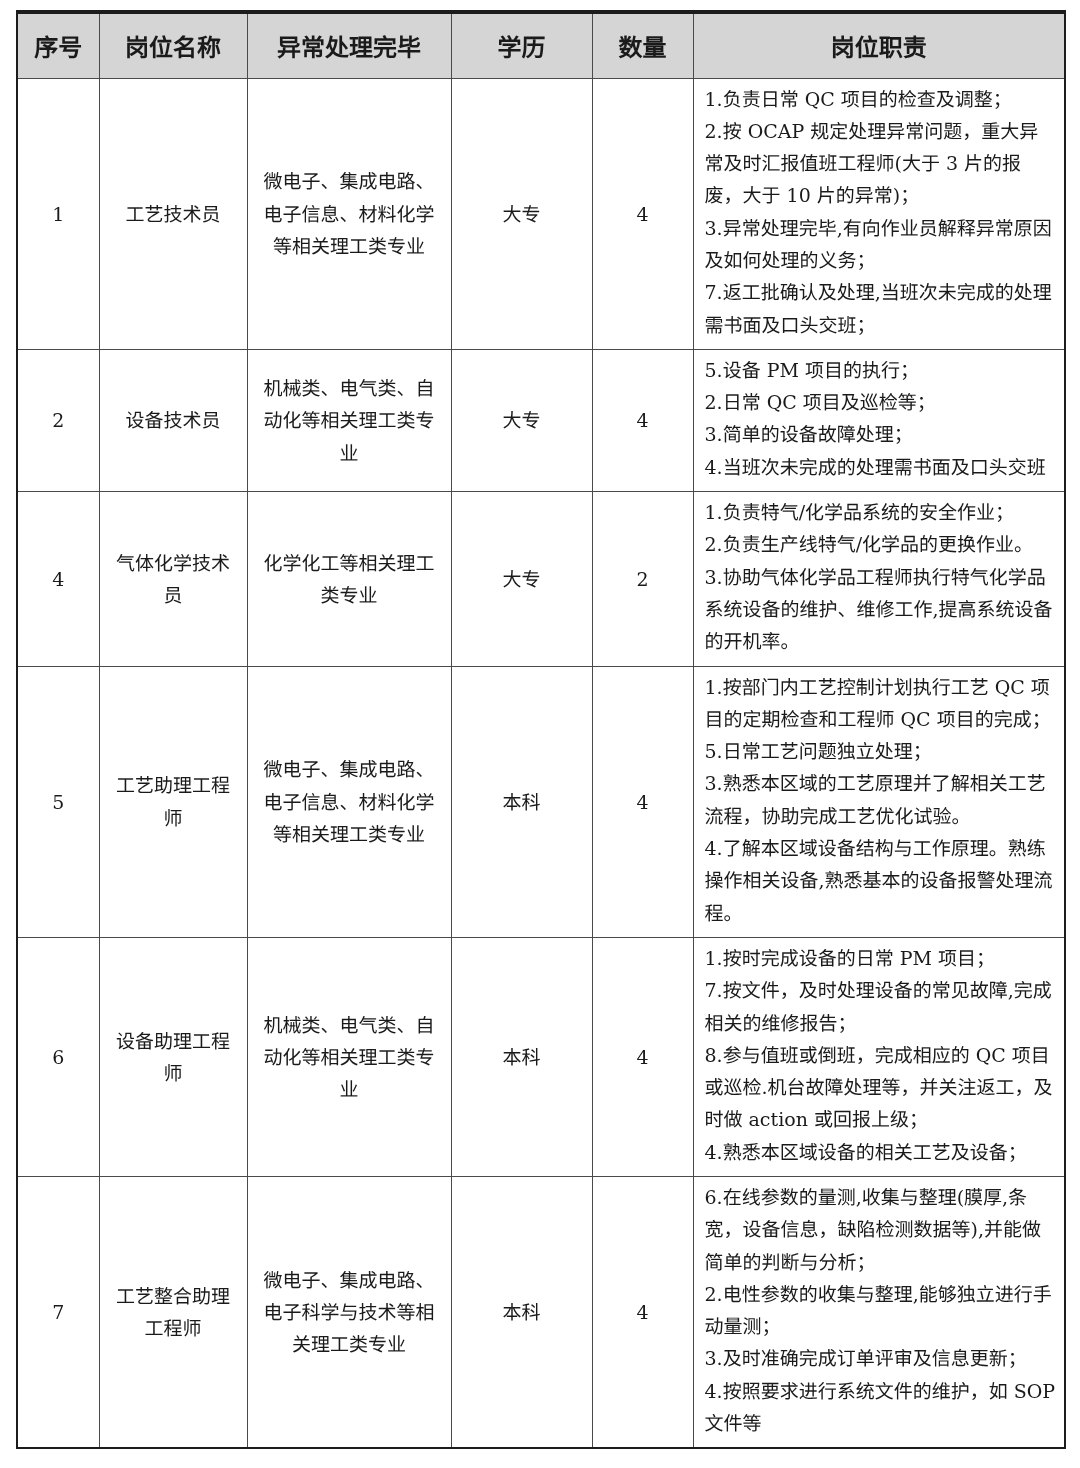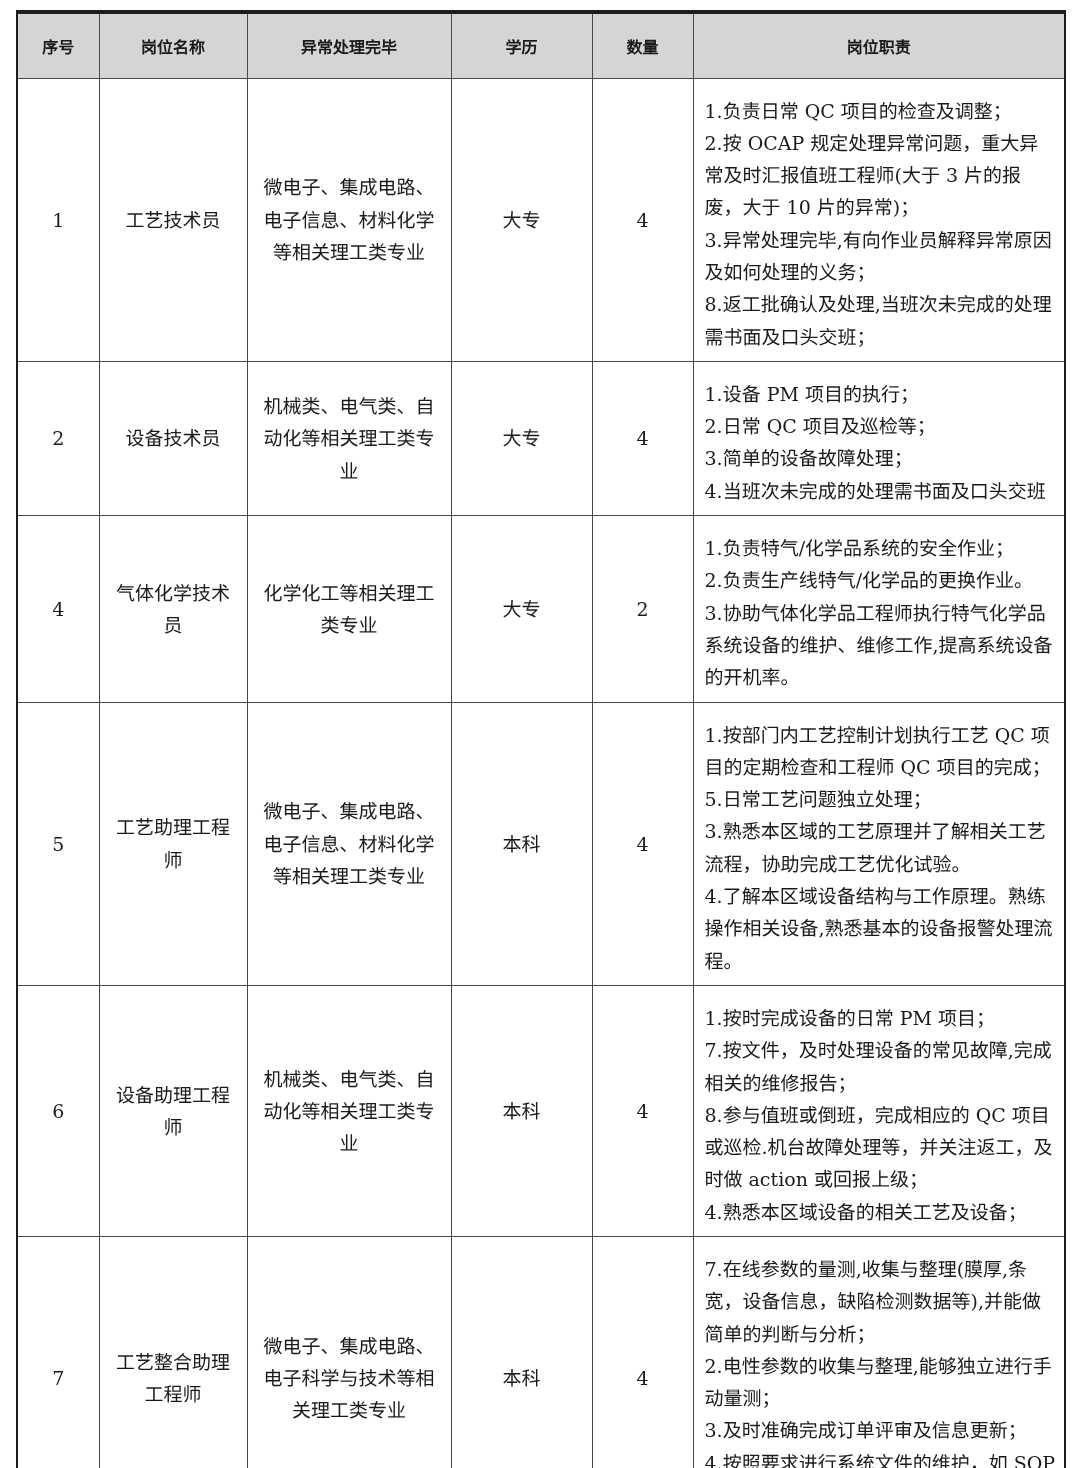--- a/index.html
+++ b/index.html
@@ -25,21 +25,21 @@
   }
   table.jobs th, table.jobs td {
     border: 1px solid #4a4a4a;
     box-sizing: border-box;
     vertical-align: middle;
   }
   thead th {
     background: #d5d5d5;
     font-family: "DejaVu Sans", "Liberation Sans", sans-serif;
     font-weight: bold;
-    font-size: 16px;
+    font-size: 24px;
     height: 66px;
     text-align: center;
     padding: 4px 6px;
   }
   tbody td {
     background: #ffffff;
     font-family: "DejaVu Serif", "Liberation Serif", serif;
     font-size: 19px;
     line-height: 1.7;
     padding: 8px 0;
@@ -48,21 +48,21 @@
     text-align: center;
   }
   td.c-title, td.c-major {
     text-align: center;
     padding-left: 14px;
     padding-right: 14px;
   }
   td.c-duties {
     text-align: left;
     vertical-align: middle;
-    padding: 16px 8px 8px 11px;
+    padding: 4px 8px 8px 11px;
   }
   .duty-line {
     text-align: left;
   }
 </style>
 </head>
 <body>
 
 <div class="page">
   <table class="jobs">
@@ -88,31 +88,31 @@
         <tr>
           <td class="c-index">1</td>
           <td class="c-title">工艺技术员</td>
           <td class="c-major">微电子、集成电路、电子信息、材料化学等相关理工类专业</td>
           <td class="c-education">大专</td>
           <td class="c-count">4</td>
           <td class="c-duties">
             <div class="duty-line">1.负责日常 QC 项目的检查及调整；</div>
             <div class="duty-line">2.按 OCAP 规定处理异常问题，重大异常及时汇报值班工程师(大于 3 片的报废，大于 10 片的异常)；</div>
             <div class="duty-line">3.异常处理完毕,有向作业员解释异常原因及如何处理的义务；</div>
-            <div class="duty-line">8.返工批确认及处理,当班次未完成的处理需书面及口头交班；</div>
+            <div class="duty-line">7.返工批确认及处理,当班次未完成的处理需书面及口头交班；</div>
           </td>
         </tr>
         <tr>
           <td class="c-index">2</td>
           <td class="c-title">设备技术员</td>
           <td class="c-major">机械类、电气类、自动化等相关理工类专业</td>
           <td class="c-education">大专</td>
           <td class="c-count">4</td>
           <td class="c-duties">
-            <div class="duty-line">1.设备 PM 项目的执行；</div>
+            <div class="duty-line">5.设备 PM 项目的执行；</div>
             <div class="duty-line">2.日常 QC 项目及巡检等；</div>
             <div class="duty-line">3.简单的设备故障处理；</div>
             <div class="duty-line">4.当班次未完成的处理需书面及口头交班</div>
           </td>
         </tr>
         <tr>
           <td class="c-index">4</td>
           <td class="c-title">气体化学技术员</td>
           <td class="c-major">化学化工等相关理工类专业</td>
           <td class="c-education">大专</td>
@@ -149,21 +149,21 @@
             <div class="duty-line">4.熟悉本区域设备的相关工艺及设备；</div>
           </td>
         </tr>
         <tr>
           <td class="c-index">7</td>
           <td class="c-title">工艺整合助理工程师</td>
           <td class="c-major">微电子、集成电路、电子科学与技术等相关理工类专业</td>
           <td class="c-education">本科</td>
           <td class="c-count">4</td>
           <td class="c-duties">
-            <div class="duty-line">7.在线参数的量测,收集与整理(膜厚,条宽，设备信息，缺陷检测数据等),并能做简单的判断与分析；</div>
+            <div class="duty-line">6.在线参数的量测,收集与整理(膜厚,条宽，设备信息，缺陷检测数据等),并能做简单的判断与分析；</div>
             <div class="duty-line">2.电性参数的收集与整理,能够独立进行手动量测；</div>
             <div class="duty-line">3.及时准确完成订单评审及信息更新；</div>
             <div class="duty-line">4.按照要求进行系统文件的维护，如 SOP 文件等</div>
           </td>
         </tr>
       </tbody>
   </table>
 </div>
 
 </body></html>

